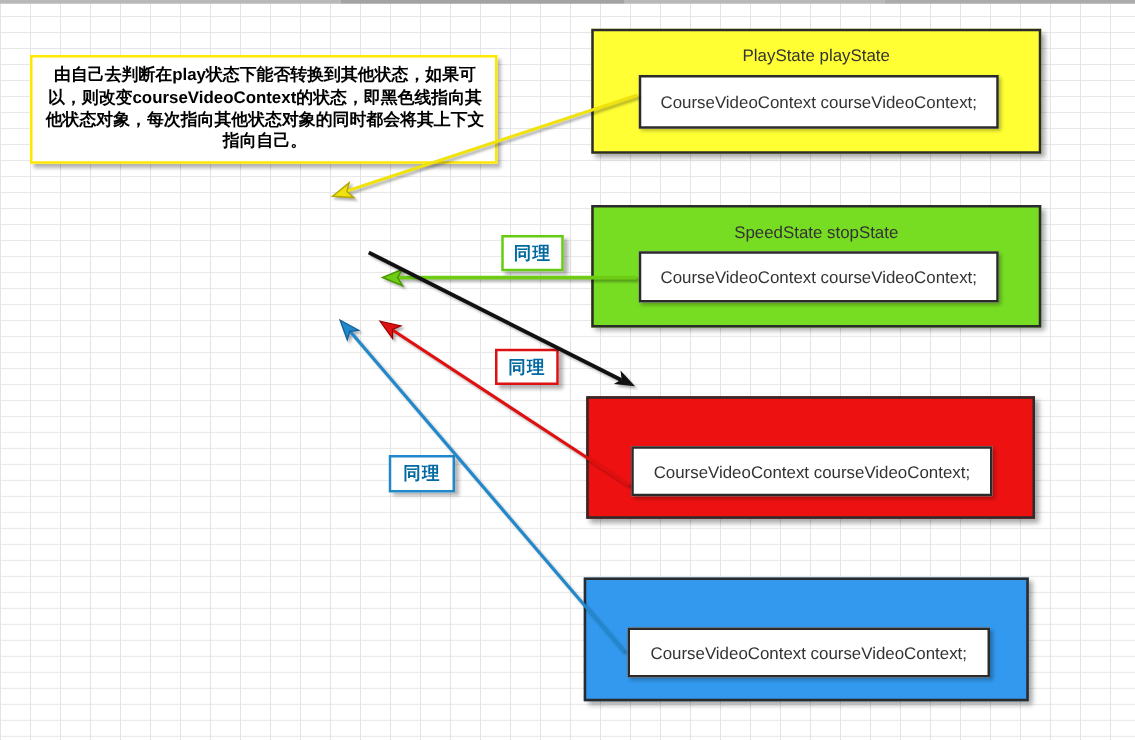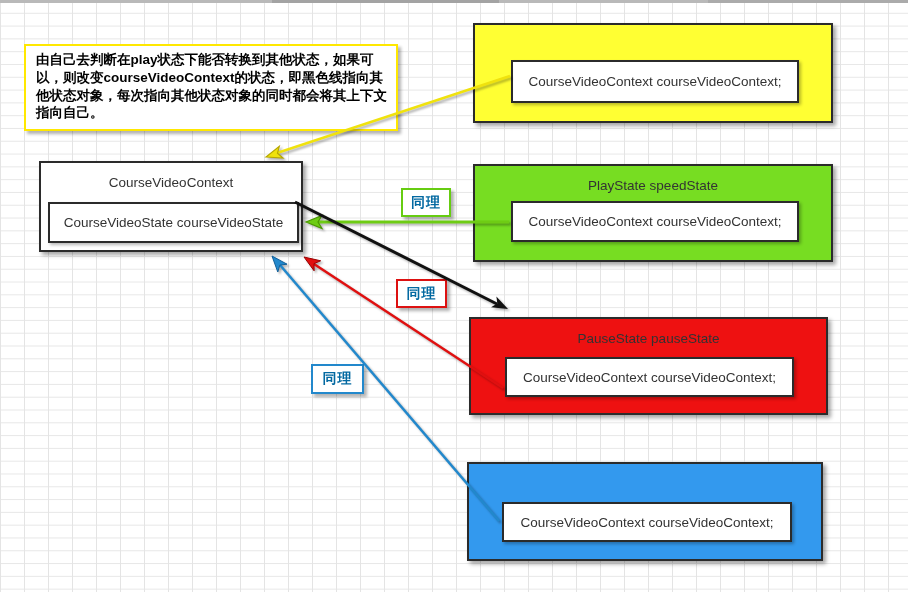--- a/index.html
+++ b/index.html
@@ -18,20 +18,21 @@
   .top-bar{
     position:absolute;left:0;top:0;width:908px;height:3px;
     background:linear-gradient(to right,#b9b9b9 0 30%,#a3a3a3 30% 55%,#b9b9b9 55% 78%,#ababab 78% 100%);
   }
   .note{
     position:absolute;left:24px;top:44px;width:374px;box-sizing:border-box;
     background:#ffffff;border:2px solid #ffe800;
     padding:5px 8px 7px 10px;
     font-weight:bold;font-size:13.5px;line-height:1.32;color:#000;
     box-shadow:3px 3px 3px rgba(0,0,0,0.30);
+    text-align:center;
   }
   .node{
     position:absolute;box-sizing:border-box;
     border:2px solid #2b2b2b;
     box-shadow:3px 3px 4px rgba(0,0,0,0.35);
   }
   .node .title{
     text-align:center;margin-top:12px;
     font-size:13.5px;color:#333;
   }
@@ -72,36 +73,32 @@
 <body>
 
 <div class="canvas">
 
   <div class="top-bar"></div>
 
   <div class="note">
     <span>由自己去判断在play状态下能否转换到其他状态，如果可以，则改变courseVideoContext的状态，即黑色线指向其他状态对象，每次指向其他状态对象的同时都会将其上下文指向自己。</span>
   </div>
 
-  <div class="node context-box">
-    <div class="title">CourseVideoContext</div>
-    <div class="inner">CourseVideoState courseVideoState</div>
-  </div>
 
   <div class="node state-play" style="background-color: rgb(255, 255, 51);">
+    <div class="title">PlayState playState</div>
     <div class="inner">CourseVideoContext courseVideoContext;</div>
   </div>
 
   <div class="node state-speed" style="background-color: rgb(119, 221, 34);">
-    <div class="title">PlayState speedState</div>
+    <div class="title">SpeedState stopState</div>
     <div class="inner">CourseVideoContext courseVideoContext;</div>
   </div>
 
   <div class="node state-pause" style="background-color: rgb(238, 17, 17);">
-    <div class="title">PauseState pauseState</div>
     <div class="inner">CourseVideoContext courseVideoContext;</div>
   </div>
 
   <div class="node state-stop" style="background-color: rgb(51, 153, 238);">
     <div class="inner">CourseVideoContext courseVideoContext;</div>
   </div>
 
   <div class="tag tag-speed" style="border-color: rgb(102, 204, 17);">同理</div>
   <div class="tag tag-pause" style="border-color: rgb(221, 17, 17);">同理</div>
   <div class="tag tag-stop" style="border-color: rgb(34, 136, 204);">同理</div>

